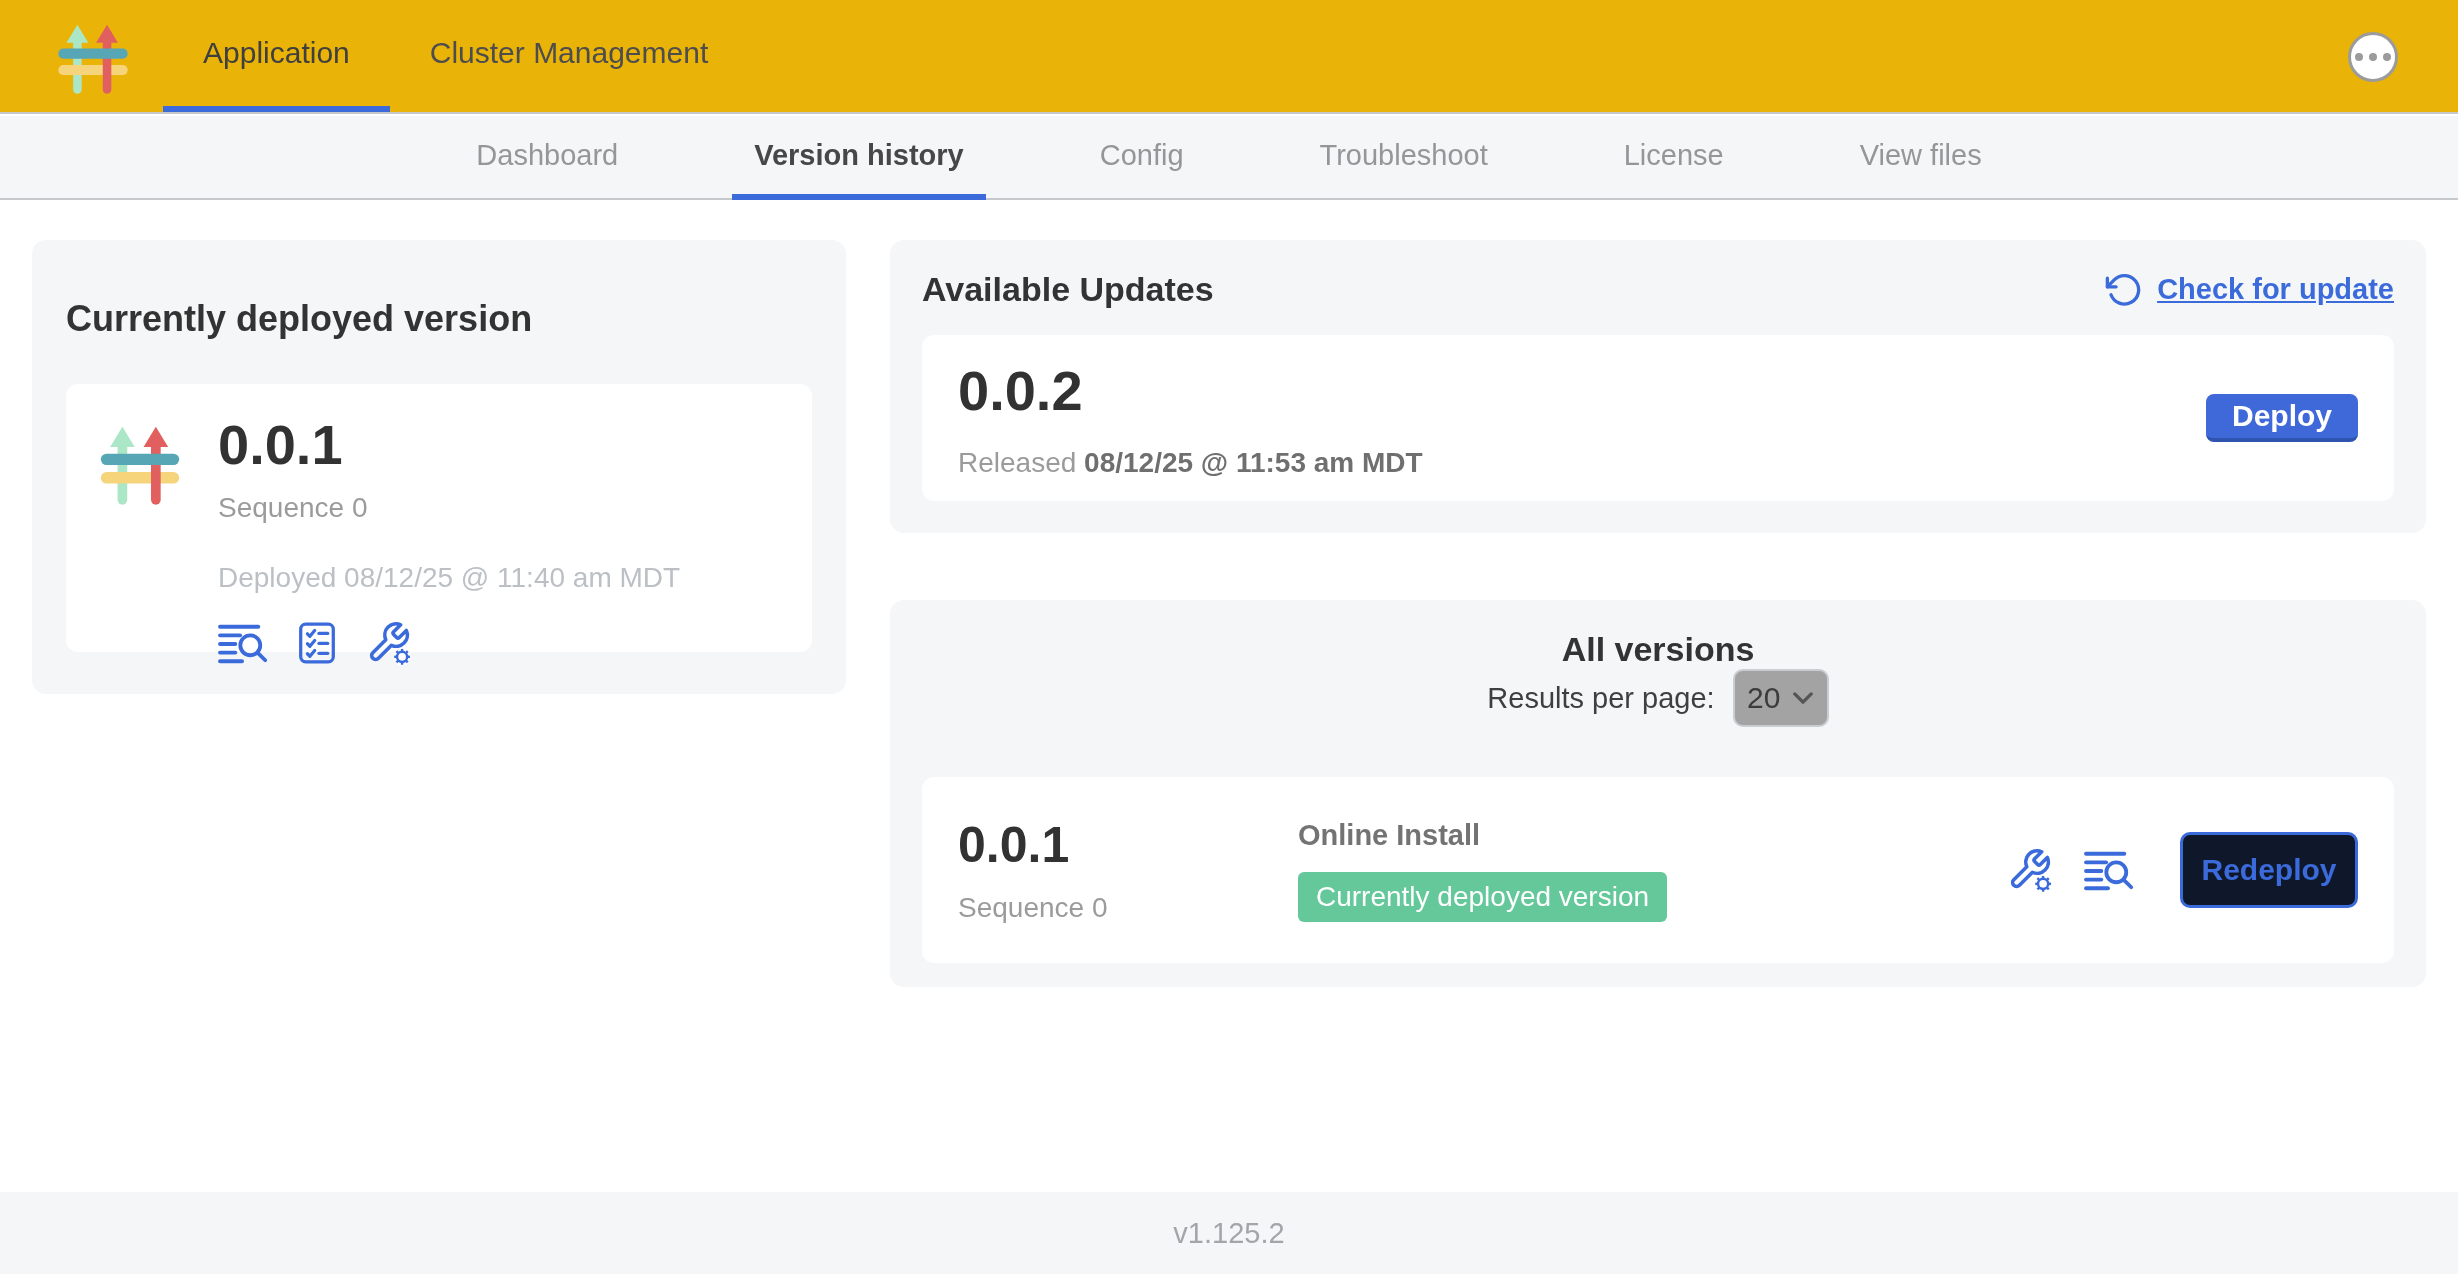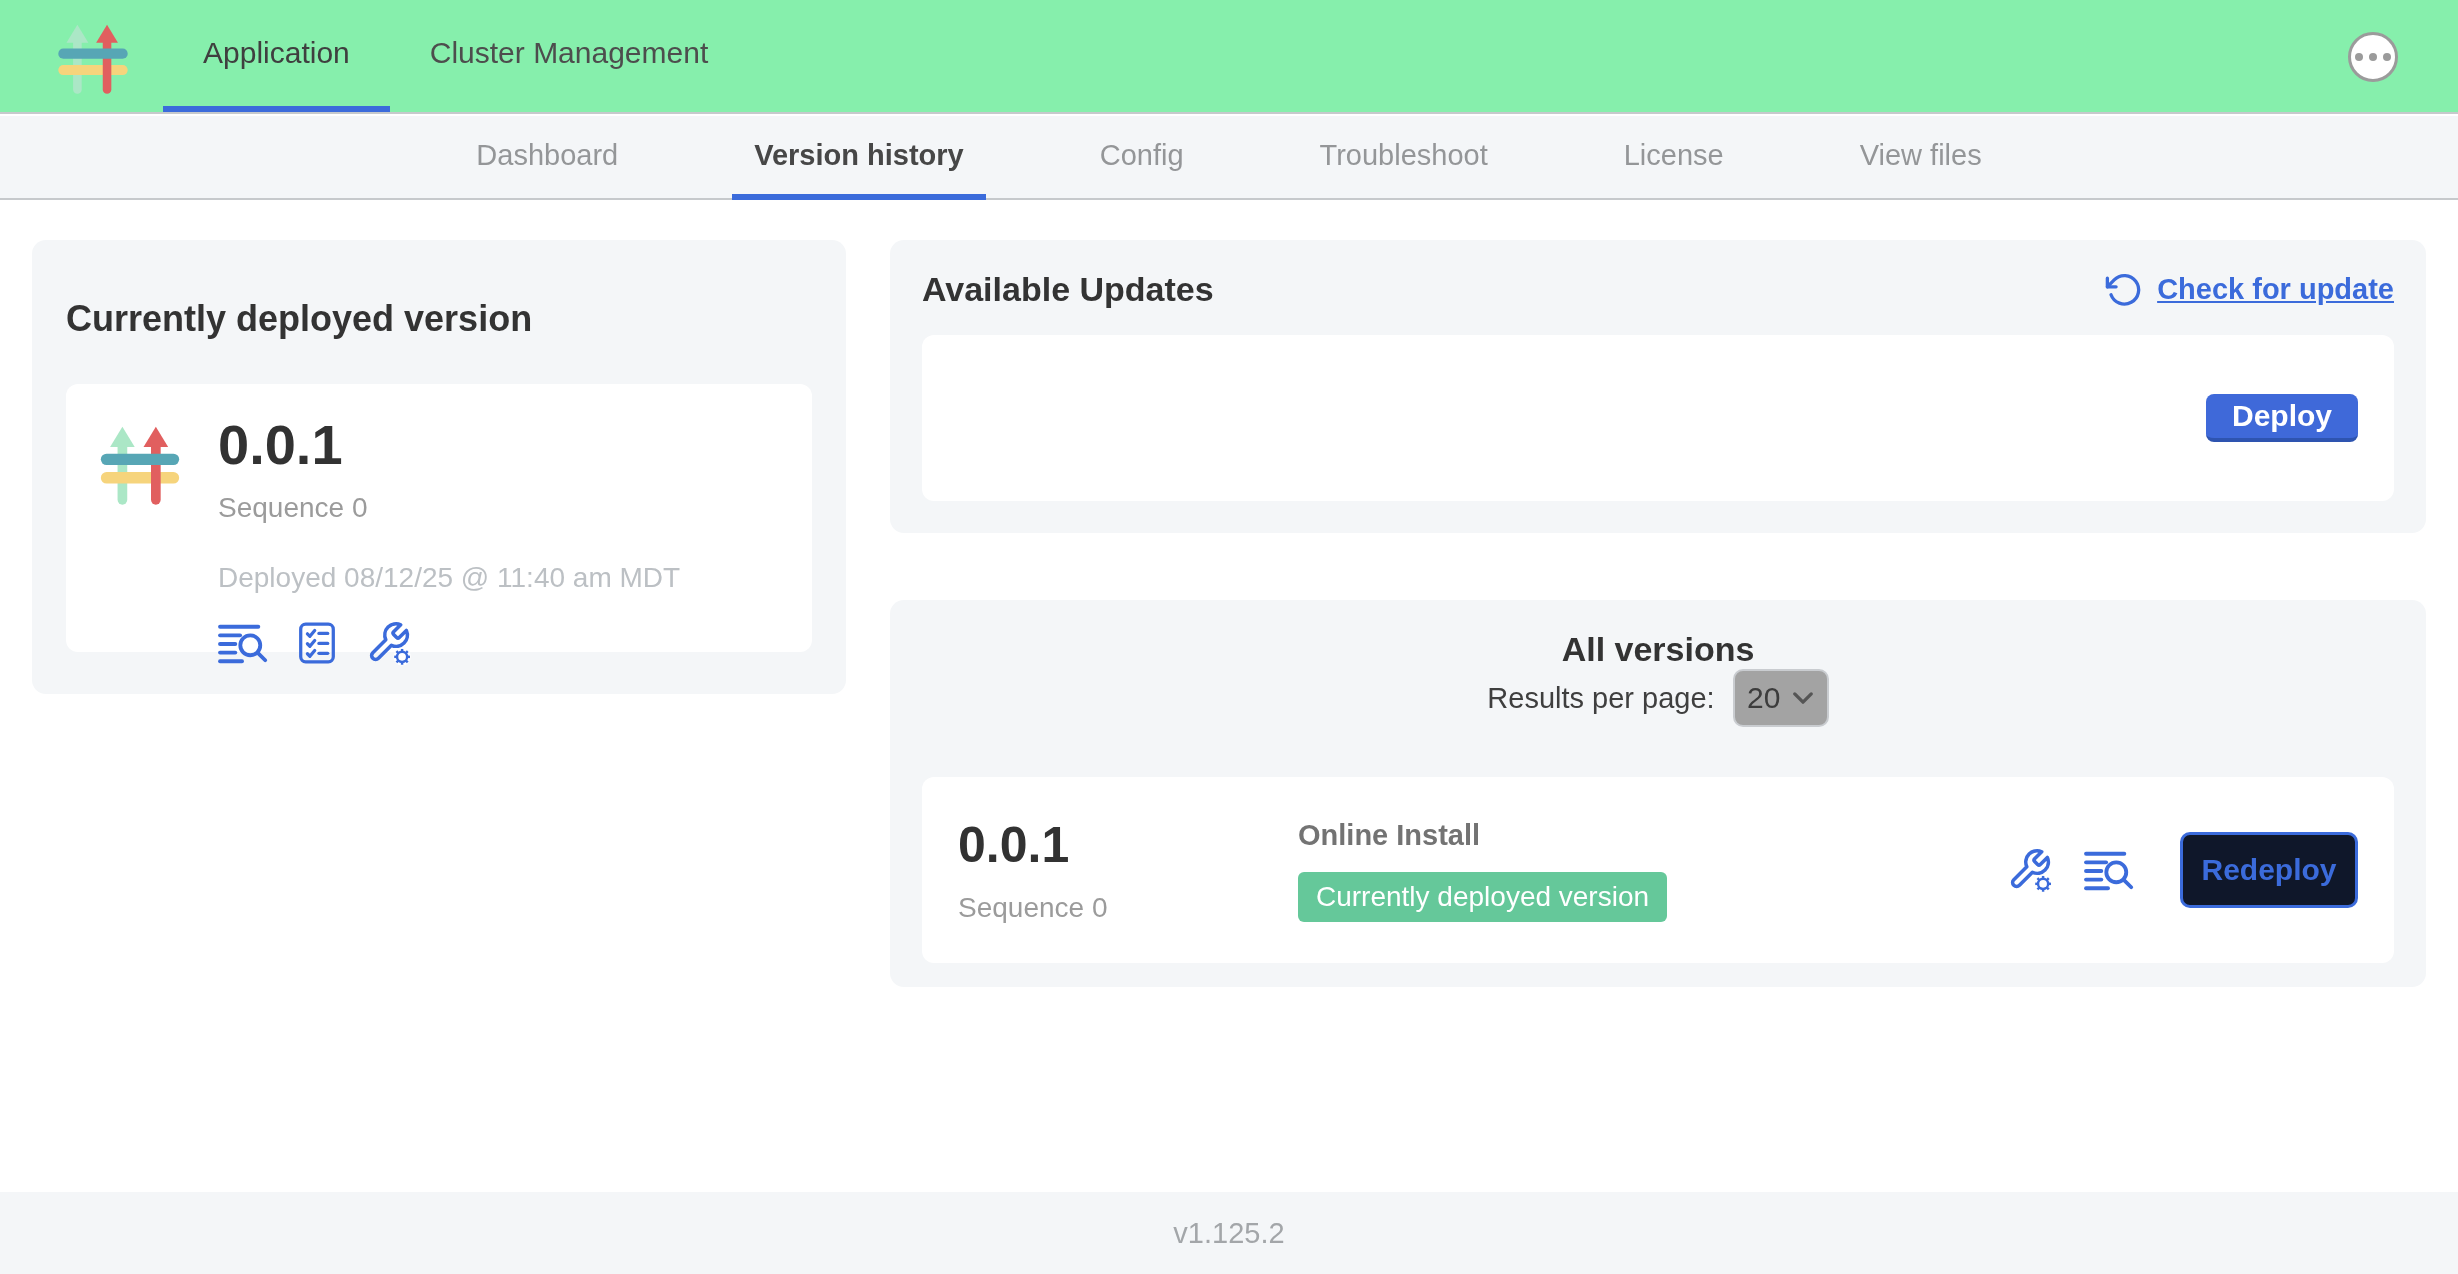--- a/index.html
+++ b/index.html
@@ -2,21 +2,21 @@
 <html><head>
 <meta charset="utf-8">
 <style>
   * { margin:0; padding:0; box-sizing:border-box; }
   html,body { background:#fff; }
   body { font-family:"Liberation Sans","DejaVu Sans",sans-serif; color:#333; }
   .screen { position:relative; width:2458px; height:1274px; background:#fff; overflow:hidden; }
 
   
   .header { position:absolute; top:0; left:0; width:2458px; height:114px;
-            background:#86efac; border-bottom:2px solid #c6c9cc; }
+            background:#eab308; border-bottom:2px solid #c6c9cc; }
   .header-logo { position:absolute; left:54px; top:17px; width:78px; height:78px; }
   .header-tabs { position:absolute; left:163px; top:0; height:114px; display:flex; }
   .htab { height:112px; display:flex; align-items:center; padding:0 40px;
           font-size:30px; color:#4d4d4d; cursor:pointer; border-bottom:6px solid transparent; }
   .htab.active { border-bottom-color:#3b6bdb; color:#3f3f3f; font-weight:500; }
   .ellipsis-btn { position:absolute; right:60px; top:32px; width:50px; height:50px;
                   border:3px solid #9b9b9b; border-radius:50%line-height:0;
                   border-radius:50%; display:flex; align-items:center; justify-content:center; gap:6px;
                   background:#fff; cursor:pointer; }
   .ellipsis-btn i { width:8px; height:8px; border-radius:50%; background:#9b9b9b; display:block; }
@@ -210,20 +210,27 @@
     <div class="updates-head">
       <div class="panel-title">Available Updates</div>
       <div class="check-link">
         <svg class="icon-blue" width="38" height="38">
             <use href="#sym-refresh"></use>
           </svg>
         <span>Check for update</span>
       </div>
     </div>
     <div class="inner-card update-card">
+      <div>
+        <div class="upd-version">0.0.2</div>
+        <div class="upd-released">
+          <span>Released</span>
+          <b>08/12/25 @ 11:53 am MDT</b>
+        </div>
+      </div>
       <button class="deploy-btn">Deploy</button>
     </div>
   </div>
 
   <div class="panel versions-panel">
     <div class="versions-head">
       <div class="panel-title">All versions</div>
       <div class="rpp">
         <span class="rpp-label">Results per page:</span>
         <div class="rpp-select">

